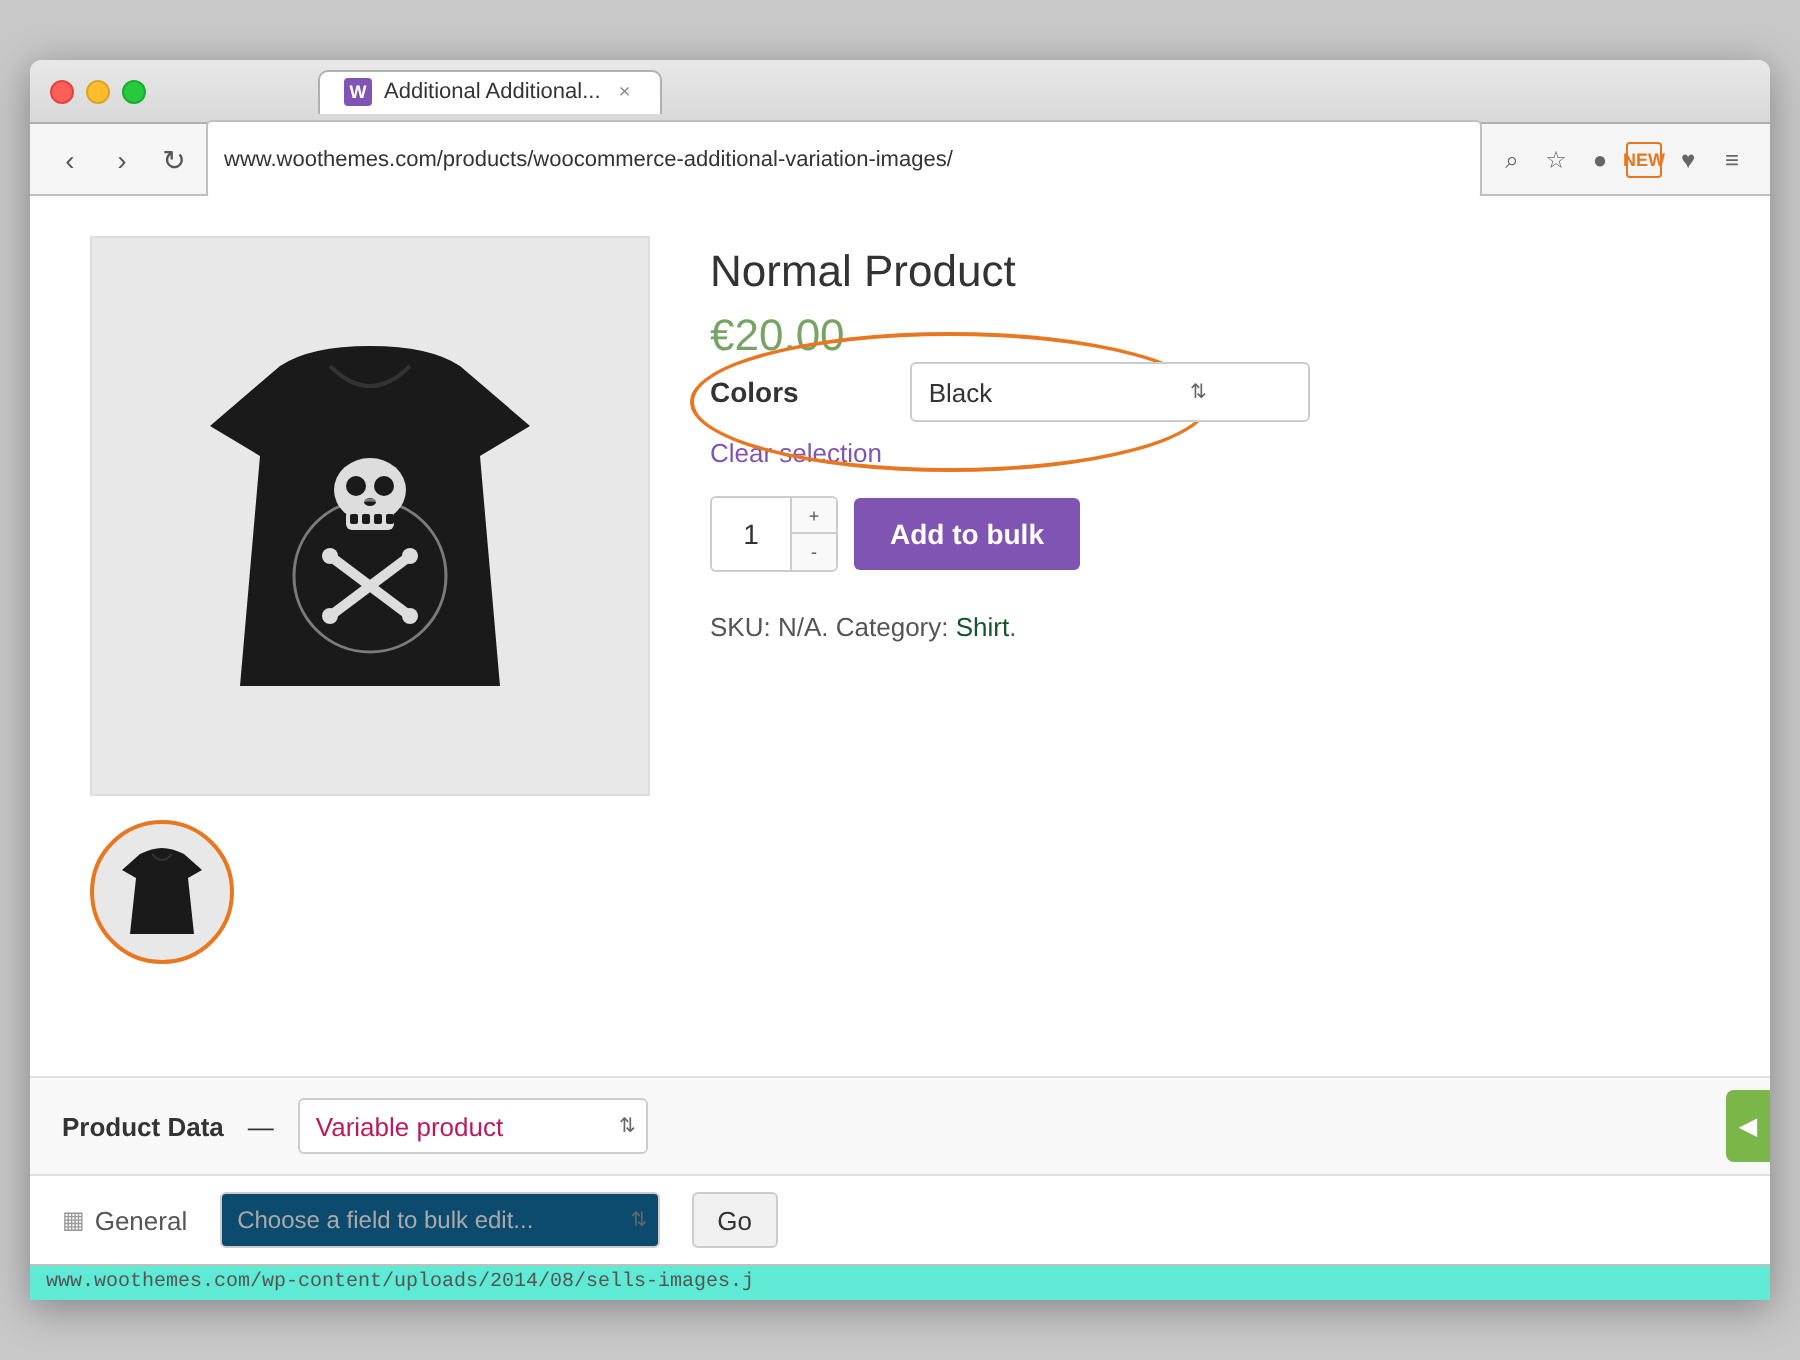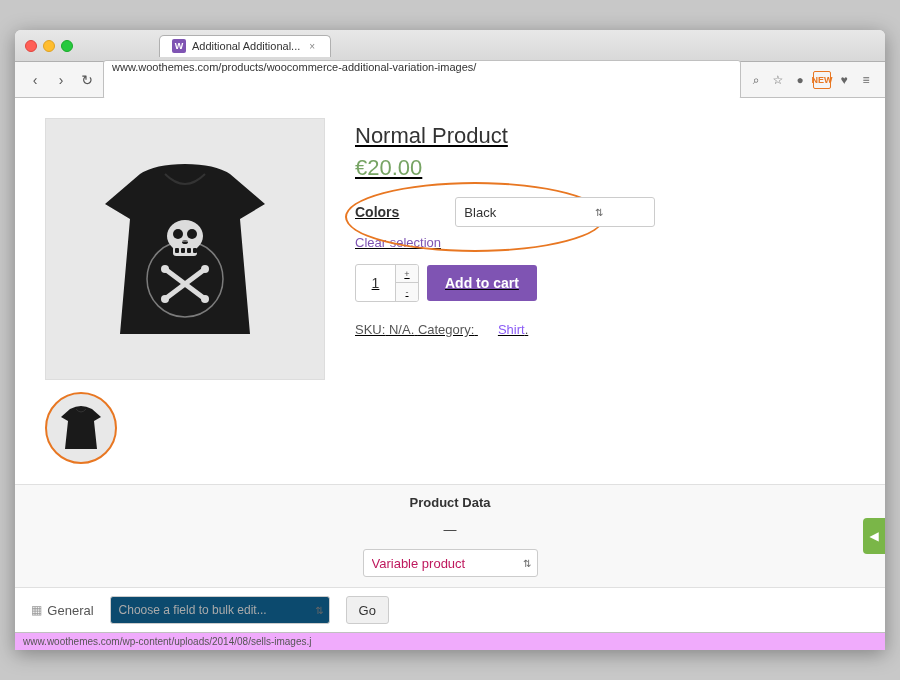--- a/index.html
+++ b/index.html
@@ -103,20 +103,21 @@
       border-radius: 2px;
     }
 
     .address-bar {
       flex: 1;
       height: 40px;
       background: white;
       border: 1px solid #c0c0c0;
       border-radius: 3px;
       display: flex;
+      align-items: center;
       padding: 0 8px;
       font-size: 11px;
       color: #333;
     }
 
     .nav-icons {
       display: flex;
       gap: 4px;
       align-items: center;
     }
@@ -179,35 +180,34 @@
       align-items: center;
       justify-content: center;
       background: #e8e8e8;
       overflow: hidden;
     }
 
     
     .product-info {
       flex: 1;
       padding-top: 5px;
-      text-decoration: underline;
     }
 
     .product-title {
       font-size: 22px;
       font-weight: 400;
       color: #333;
       margin-bottom: 6px;
     }
 
     .product-price {
       font-size: 22px;
       color: #77a464;
       font-weight: 300;
-      margin-bottom: 16px;
+      margin-bottom: 0;
     }
 
     .variation-row {
       display: flex;
       align-items: center;
       gap: 12px;
       margin-bottom: 8px;
     }
 
     .variation-label {
@@ -325,23 +325,22 @@
       font-weight: 600;
       cursor: pointer;
     }
 
     .sku-row {
       font-size: 13px;
       color: #555;
     }
 
     .sku-link {
-      color: #8b5cf6;
+      color: #14532d;
       text-decoration: none;
-      margin-left: 20px;
     }
 
     
     .product-data-bar {
       background: #f8f8f8;
       border-top: 1px solid #e0e0e0;
       padding: 10px 16px;
       display: flex;
       align-items: center;
       gap: 12px;
@@ -443,29 +442,30 @@
       background: #f0f0f0;
       border: 1px solid #ccc;
       border-radius: 3px;
       font-size: 13px;
       color: #333;
       cursor: pointer;
     }
 
     
     .status-bar {
-      background: #f0abfc;
+      background: #5eead4;
       border-top: 1px solid #c0c0c0;
       height: 18px;
       display: flex;
       align-items: center;
       padding: 0 8px;
       font-size: 10px;
       color: #555;
       flex-shrink: 0;
+      font-family: Liberation Mono, monospace;
     }
 
     
     .green-tab {
       position: absolute;
       right: 0;
       top: 50%;
       transform: translateY(-50%);
       width: 22px;
       height: 36px;
@@ -474,21 +474,20 @@
       display: flex;
       align-items: center;
       justify-content: center;
       color: white;
       font-size: 12px;
       cursor: pointer;
     }
 
     .product-data-section {
       position: relative;
-      flex-direction: column;
     }
 
     .variation-section {
       position: relative;
     }
   </style>
 </head>
 <body>
 
 <div class="browser-window">
@@ -604,21 +603,21 @@
         </div>
 
         <div class="quantity-cart-row">
           <div class="qty-box">
             <div class="qty-num">1</div>
             <div class="qty-buttons">
               <div class="qty-btn">+</div>
               <div class="qty-btn">-</div>
             </div>
           </div>
-          <button class="add-to-cart-btn">Add to cart</button>
+          <button class="add-to-cart-btn">Add to bulk</button>
         </div>
 
         <div class="sku-row">
           <span>SKU:</span>
           <span>N/A.</span>
           <span>Category:</span>
           <a href="#" class="sku-link">Shirt</a><span>.</span>
         </div>
       </div>
     </div>

